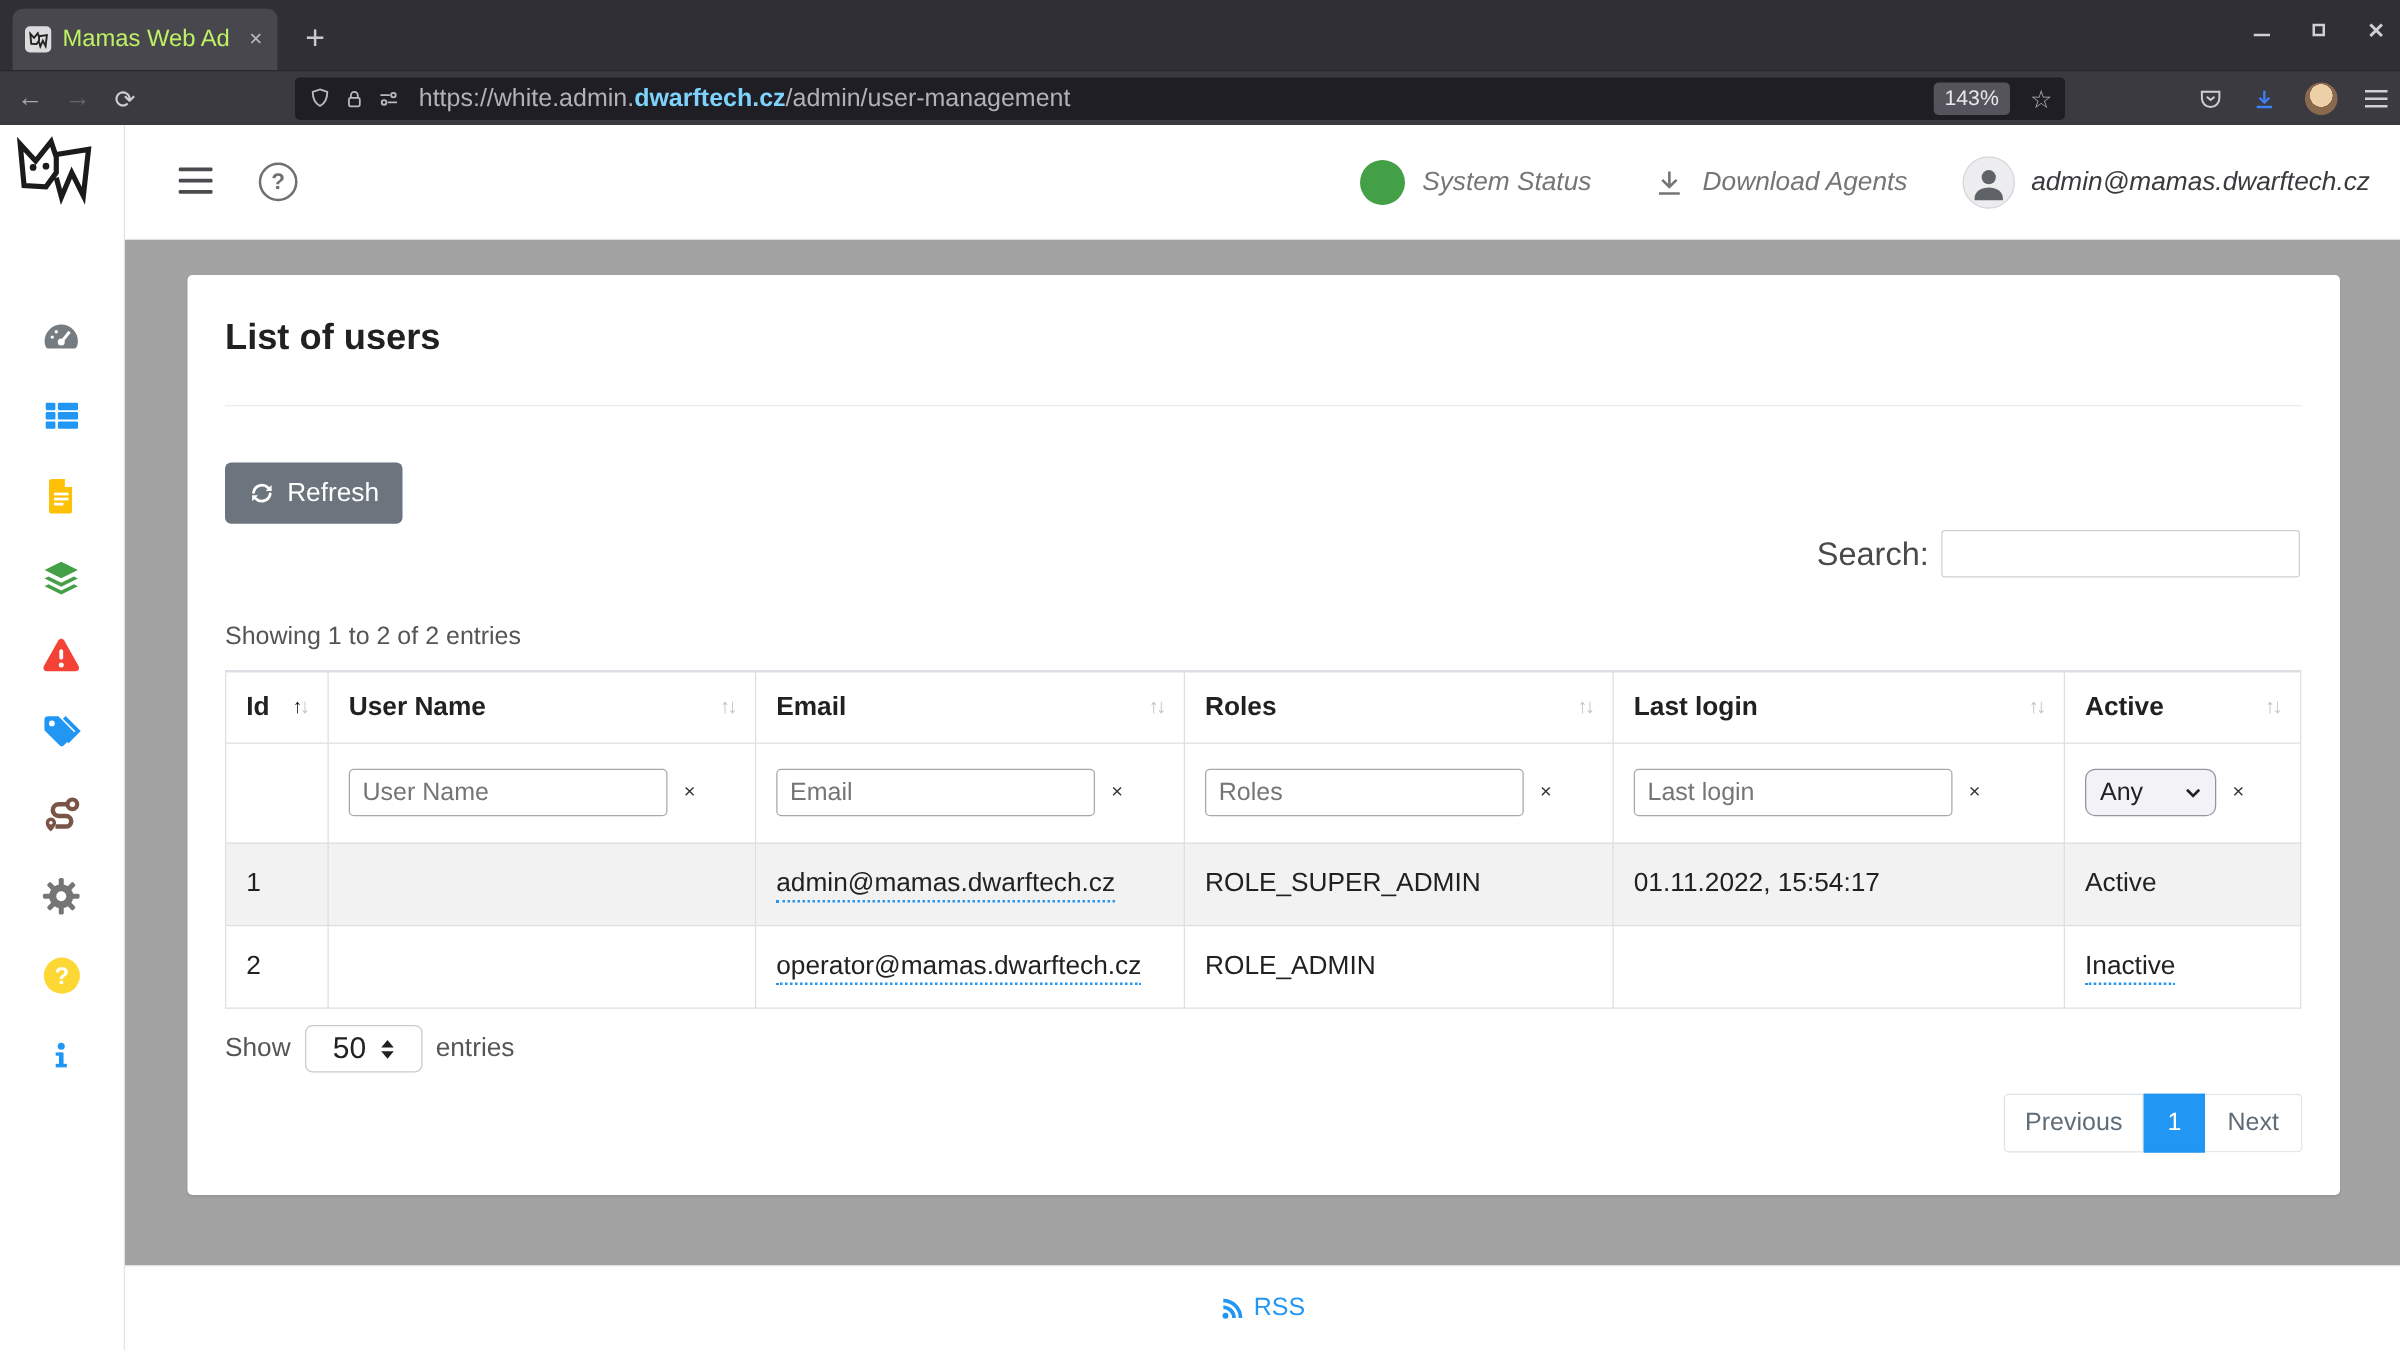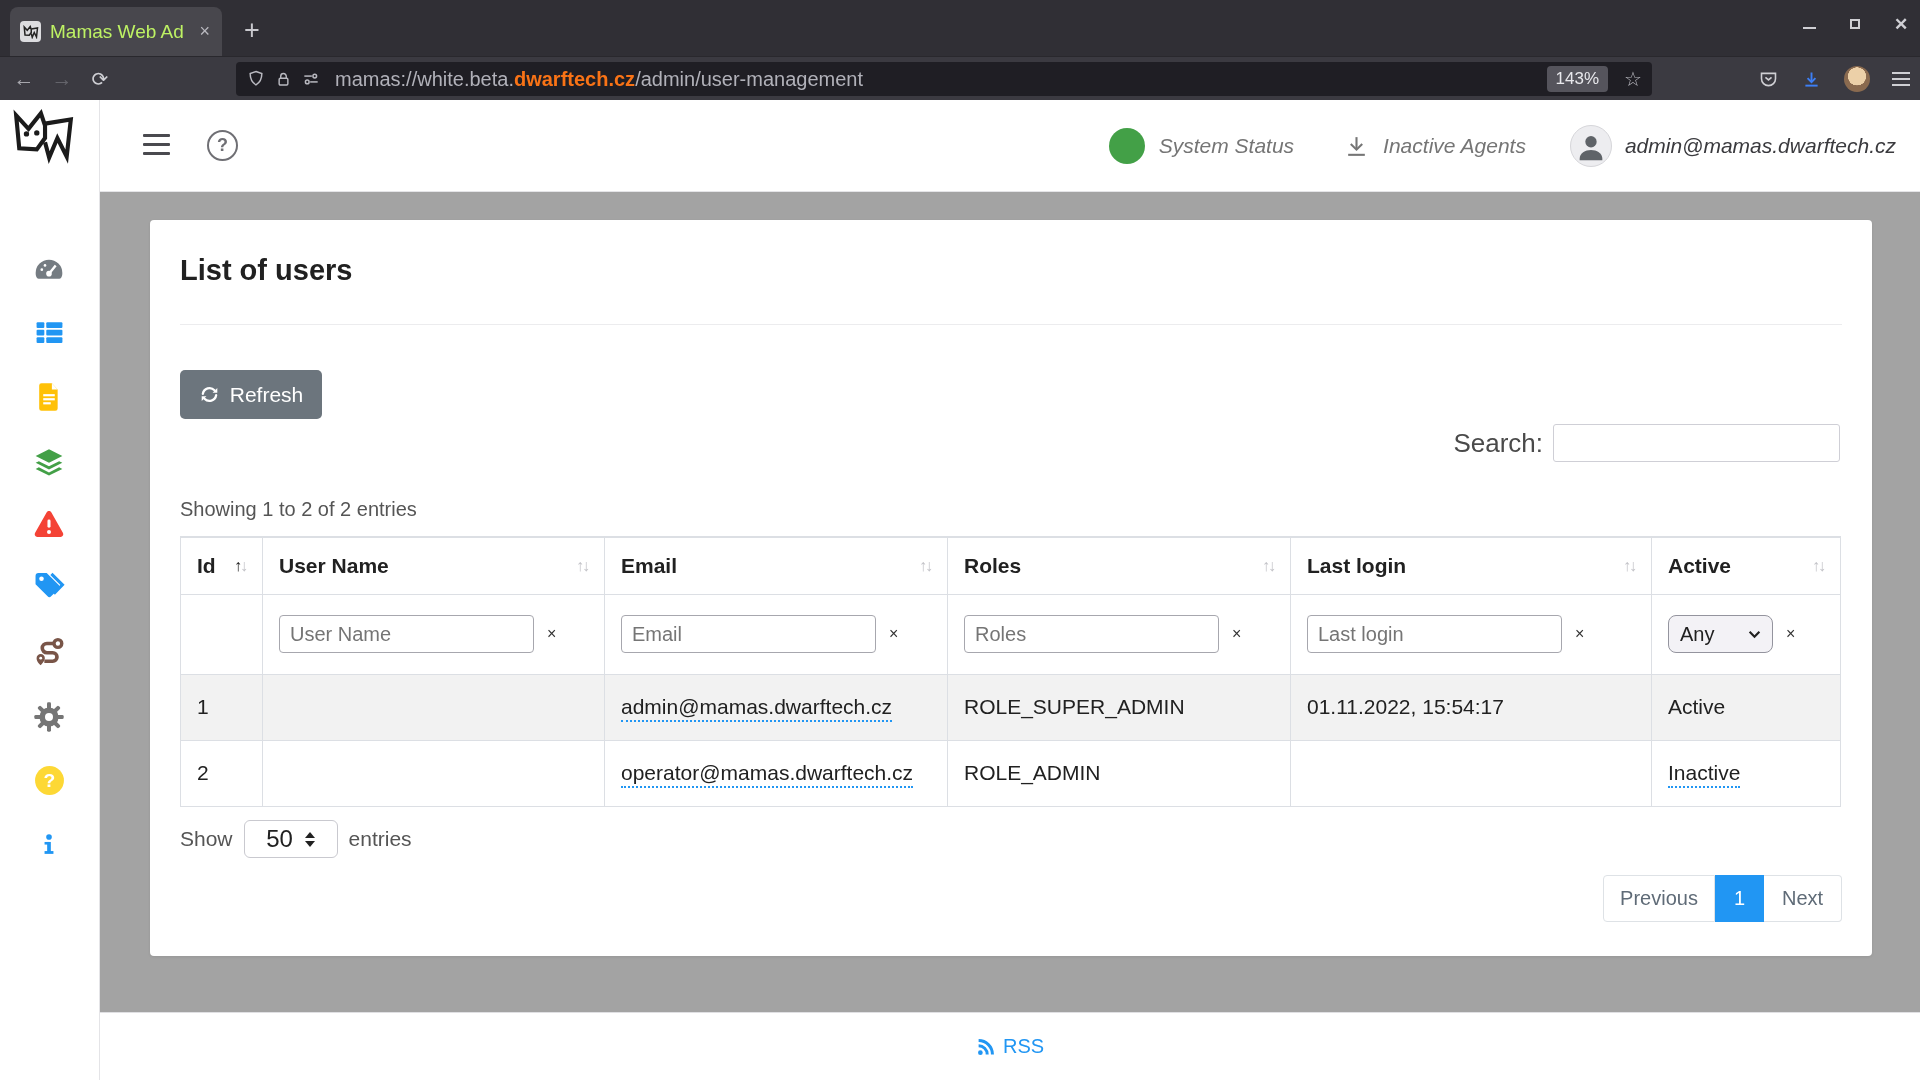--- a/index.html
+++ b/index.html
@@ -31,21 +31,21 @@
   .nav-glyph { position:absolute; top:0; height:44px; width:36px; display:flex; align-items:center; justify-content:center; font-size:21px; }
   .nav-back { left:6px; color:#a6a6ac; }
   .nav-fwd { left:44px; color:#64646b; }
   .nav-reload { left:82px; color:#cfcfd4; font-size:20px; }
   .urlfield {
     position:absolute; left:236px; top:5px; width:1416px; height:34px; background:#1f1e24;
     border-radius:4px; display:flex; align-items:center; padding:0 10px; gap:8px;
   }
   .urlfield svg { flex:0 0 auto; }
   .url-text { font-size:20px; color:#b1b1b9; margin-left:6px; white-space:nowrap; flex:1 1 auto; overflow:hidden; }
-  .url-domain { color:#f97316; font-weight:bold; }
+  .url-domain { color:#7dd3fc; font-weight:bold; }
   .zoom-badge { flex:0 0 auto; background:#55545c; color:#e8e8ec; font-size:17px; border-radius:4px; padding:3px 9px; margin-right:8px; }
   .star { flex:0 0 auto; color:#b6b6bd; font-size:20px; }
   .chrome-right { position:absolute; right:10px; top:0; height:44px; display:flex; align-items:center; gap:22px; }
   .hb { display:flex; flex-direction:column; gap:4px; }
   .hb i { display:block; width:18px; height:2px; background:#cfcfd4; }
   .mini-avatar { width:26px; height:26px; border-radius:50%;
     background: radial-gradient(circle at 50% 40%, #ecd0a8 0 44%, #8a6a4f 45% 100%); }
 
   
   .appheader { position:absolute; left:0; top:100px; width:1920px; height:92px; background:#fff; }
@@ -166,21 +166,21 @@
     <svg width="19" height="19" viewBox="0 0 24 24" fill="none" stroke="#b9b9c0" stroke-width="1.8">
         <rect x="6.5" y="10.5" width="11" height="8.5" rx="1.5"></rect>
         <path d="M8.5 10.5V8a3.5 3.5 0 0 1 7 0v2.5"></path>
       </svg>
     <svg width="20" height="20" viewBox="0 0 24 24" stroke="#b9b9c0" stroke-width="1.8" fill="none">
         <path d="M4 8.5h9"></path>
         <circle cx="16.5" cy="8.5" r="2.2"></circle>
         <path d="M20 15.5h-9"></path>
         <circle cx="7.5" cy="15.5" r="2.2"></circle>
       </svg>
-    <span class="url-text"><span>mamas://white.beta.</span><span class="url-domain">dwarftech.cz</span><span>/admin/user-management</span></span>
+    <span class="url-text"><span>https://white.admin.</span><span class="url-domain">dwarftech.cz</span><span>/admin/user-management</span></span>
     <span class="zoom-badge">143%</span>
     <span class="star">☆</span>
   </div>
 
   <div class="chrome-right">
     <svg width="21" height="21" viewBox="0 0 24 24" fill="none" stroke="#cfcfd4" stroke-width="1.8">
         <path d="M4 5h16v6a8 8 0 0 1-16 0z"></path>
         <path d="M8.5 9.5l3.5 3 3.5-3"></path>
       </svg>
     <svg width="21" height="21" viewBox="0 0 24 24" fill="none" stroke="#3d7ff5" stroke-width="2.2">
@@ -208,21 +208,21 @@
       <span>?</span>
     </div>
   <div class="hdr-right">
     <span class="status-dot"></span>
     <span class="hdr-label hdr-gap-lg">System Status</span>
     <svg width="25" height="25" viewBox="0 0 24 24" fill="none" stroke="#757575" stroke-width="2">
         <path d="M12 3v11"></path>
         <path d="M6.5 9.5L12 15l5.5-5.5"></path>
         <path d="M4 20h16"></path>
       </svg>
-    <span class="hdr-label hdr-gap-md">Inactive Agents</span>
+    <span class="hdr-label hdr-gap-md">Download Agents</span>
     <span class="avatar-circle">
       <svg width="34" height="34" viewBox="0 0 24 24" fill="#5f6368">
           <circle cx="12" cy="9" r="4"></circle>
           <path d="M4 21c0-4.2 4-6.2 8-6.2s8 2 8 6.2v1H4z"></path>
         </svg>
     </span>
     <span class="hdr-email">admin@mamas.dwarftech.cz</span>
   </div>
 </div>
 

